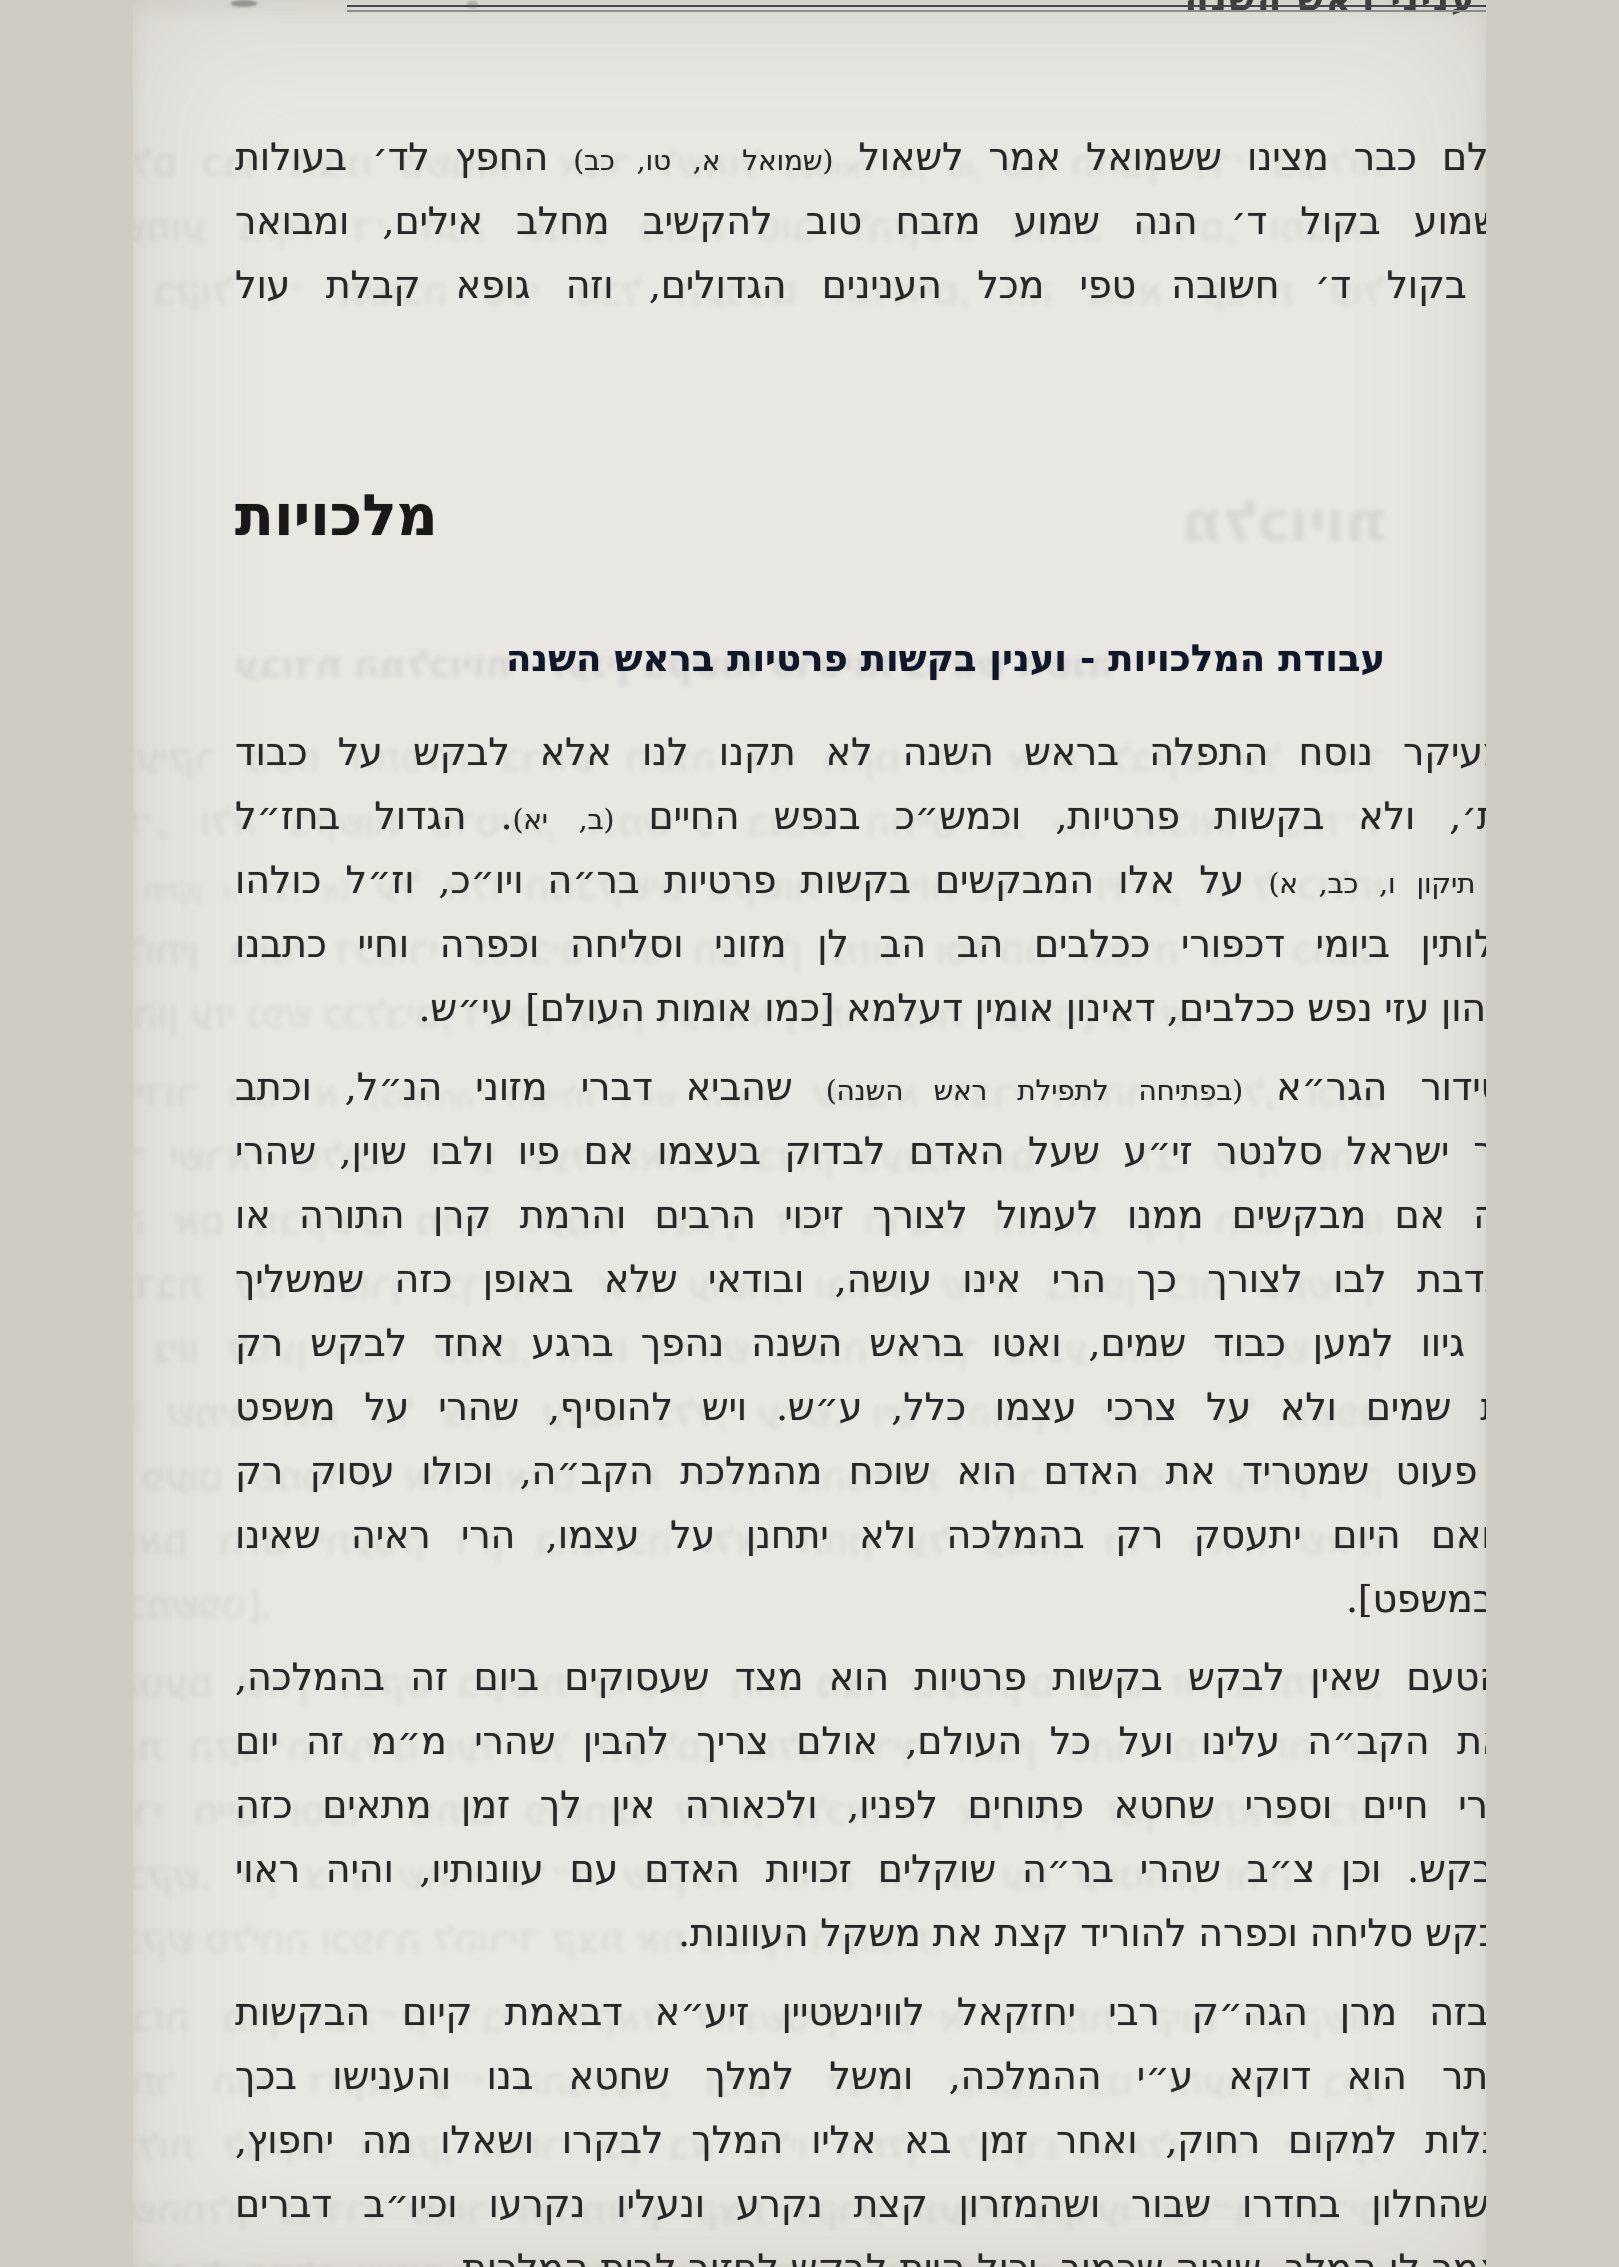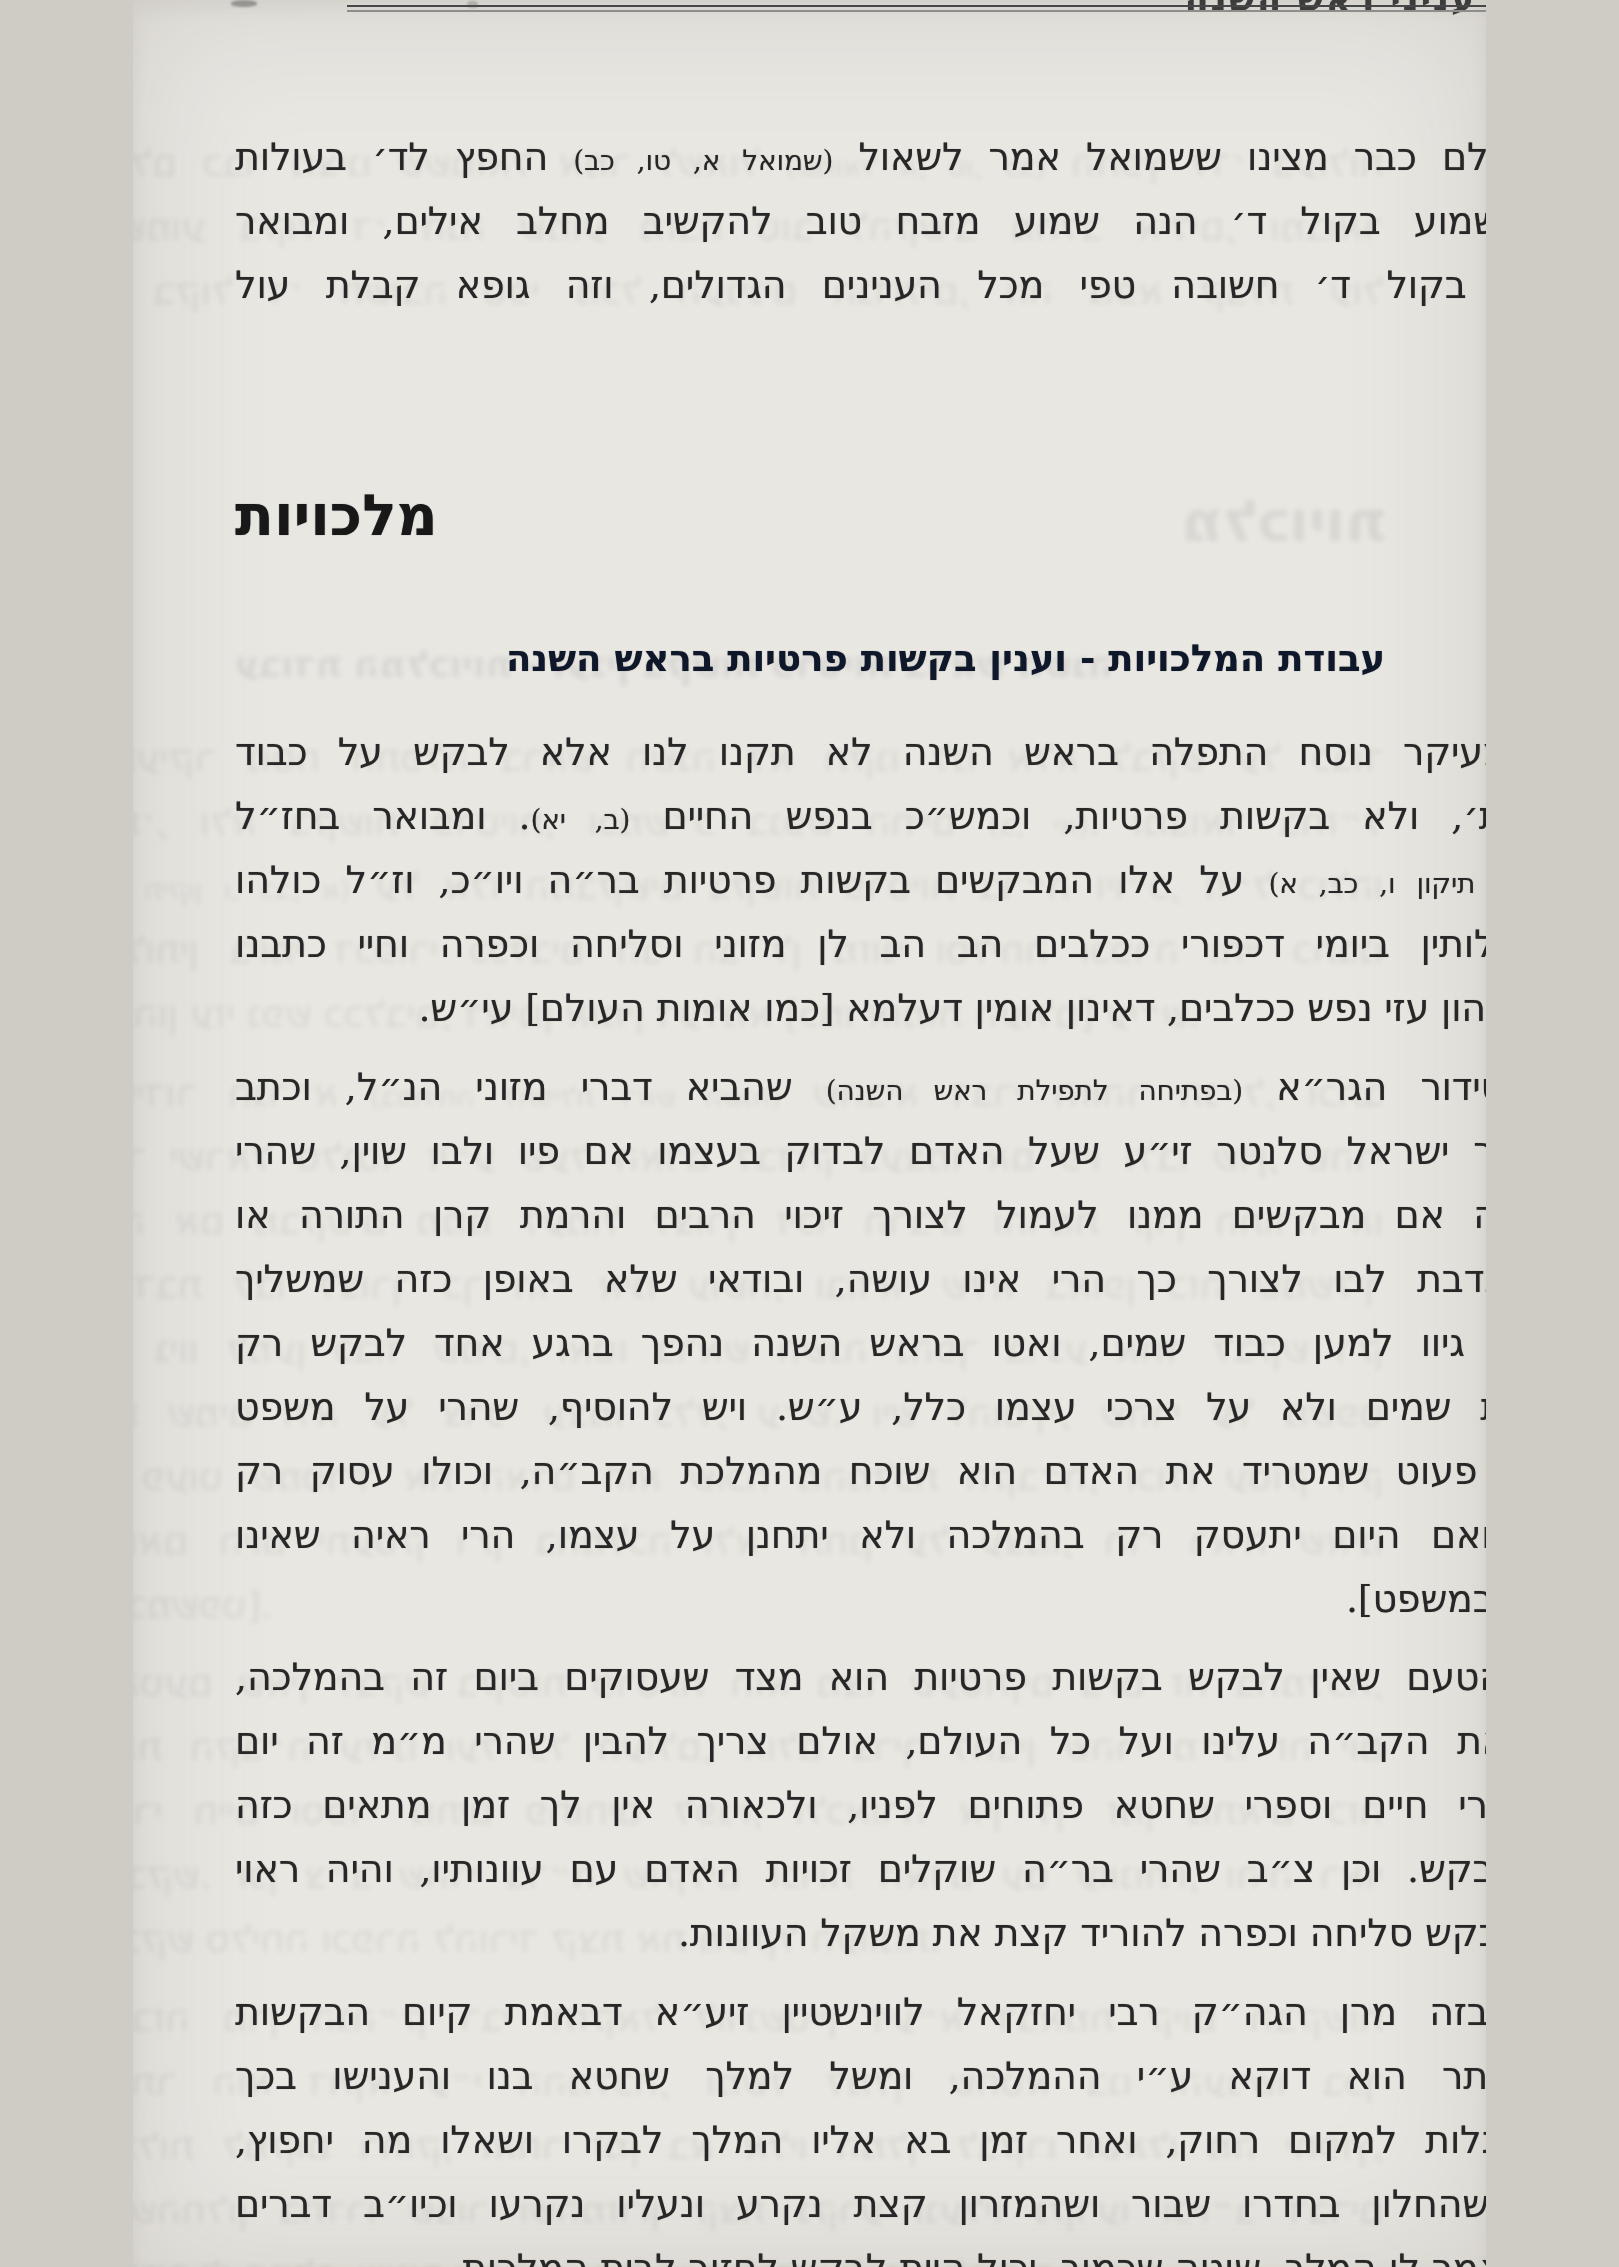--- a/index.html
+++ b/index.html
@@ -135,21 +135,21 @@
           <div class="line"><span class="seg">וזבחים כשמוע בקול ד׳ הנה שמוע מזבח טוב להקשיב מחלב אילים, ומבואר</span></div>
           <div class="line"><span class="seg">דהשמיעה בקול ד׳ חשובה טפי מכל הענינים הגדולים, וזה גופא קבלת עול</span></div>
           <div class="line last"><span class="seg">מלכותו.</span></div>
         </div>
       </div>
     <div class="h1">מלכויות</div>
     <div class="h2">עבודת המלכויות - וענין בקשות פרטיות בראש השנה</div>
     <div class="body-paras">
         <div class="para indent">
           <div class="line first"><span class="seg">הנה מעיקר נוסח התפלה בראש השנה לא תקנו לנו אלא לבקש על כבוד</span></div>
-          <div class="line"><span class="seg">מלכותו ית׳, ולא בקשות פרטיות, וכמש״כ בנפש החיים </span><span class="cite">(ב, יא)</span><span class="seg">. ומבואר בחז״ל</span></div>
+          <div class="line"><span class="seg">מלכותו ית׳, ולא בקשות פרטיות, וכמש״כ בנפש החיים </span><span class="cite">(ב, יא)</span><span class="seg">. הגדול בחז״ל</span></div>
           <div class="line"><span class="cite">(תיקוני זוהר, תיקון ו, כב, א)</span><span class="seg"> על אלו המבקשים בקשות פרטיות בר״ה ויו״כ, וז״ל כולהו</span></div>
           <div class="line"><span class="seg">צווחין בצלותין ביומי דכפורי ככלבים הב הב לן מזוני וסליחה וכפרה וחיי כתבנו</span></div>
           <div class="line last"><span class="seg">לחיים, ואינהון עזי נפש ככלבים, דאינון אומין דעלמא [כמו אומות העולם] עי״ש.</span></div>
         </div>
         <div class="para">
           <div class="line first"><span class="seg">[וראה בסידור הגר״א </span><span class="cite">(בפתיחה לתפילת ראש השנה)</span><span class="seg"> שהביא דברי מזוני הנ״ל, וכתב</span></div>
           <div class="line"><span class="seg">בשם הג״ר ישראל סלנטר זי״ע שעל האדם לבדוק בעצמו אם פיו ולבו שוין, שהרי</span></div>
           <div class="line"><span class="seg">בכל השנה אם מבקשים ממנו לעמול לצורך זיכוי הרבים והרמת קרן התורה או</span></div>
           <div class="line"><span class="seg">להרים מנדבת לבו לצורך כך הרי אינו עושה, ובודאי שלא באופן כזה שמשליך</span></div>
           <div class="line"><span class="seg">הכל אחר גיוו למען כבוד שמים, ואטו בראש השנה נהפך ברגע אחד לבקש רק</span></div>

